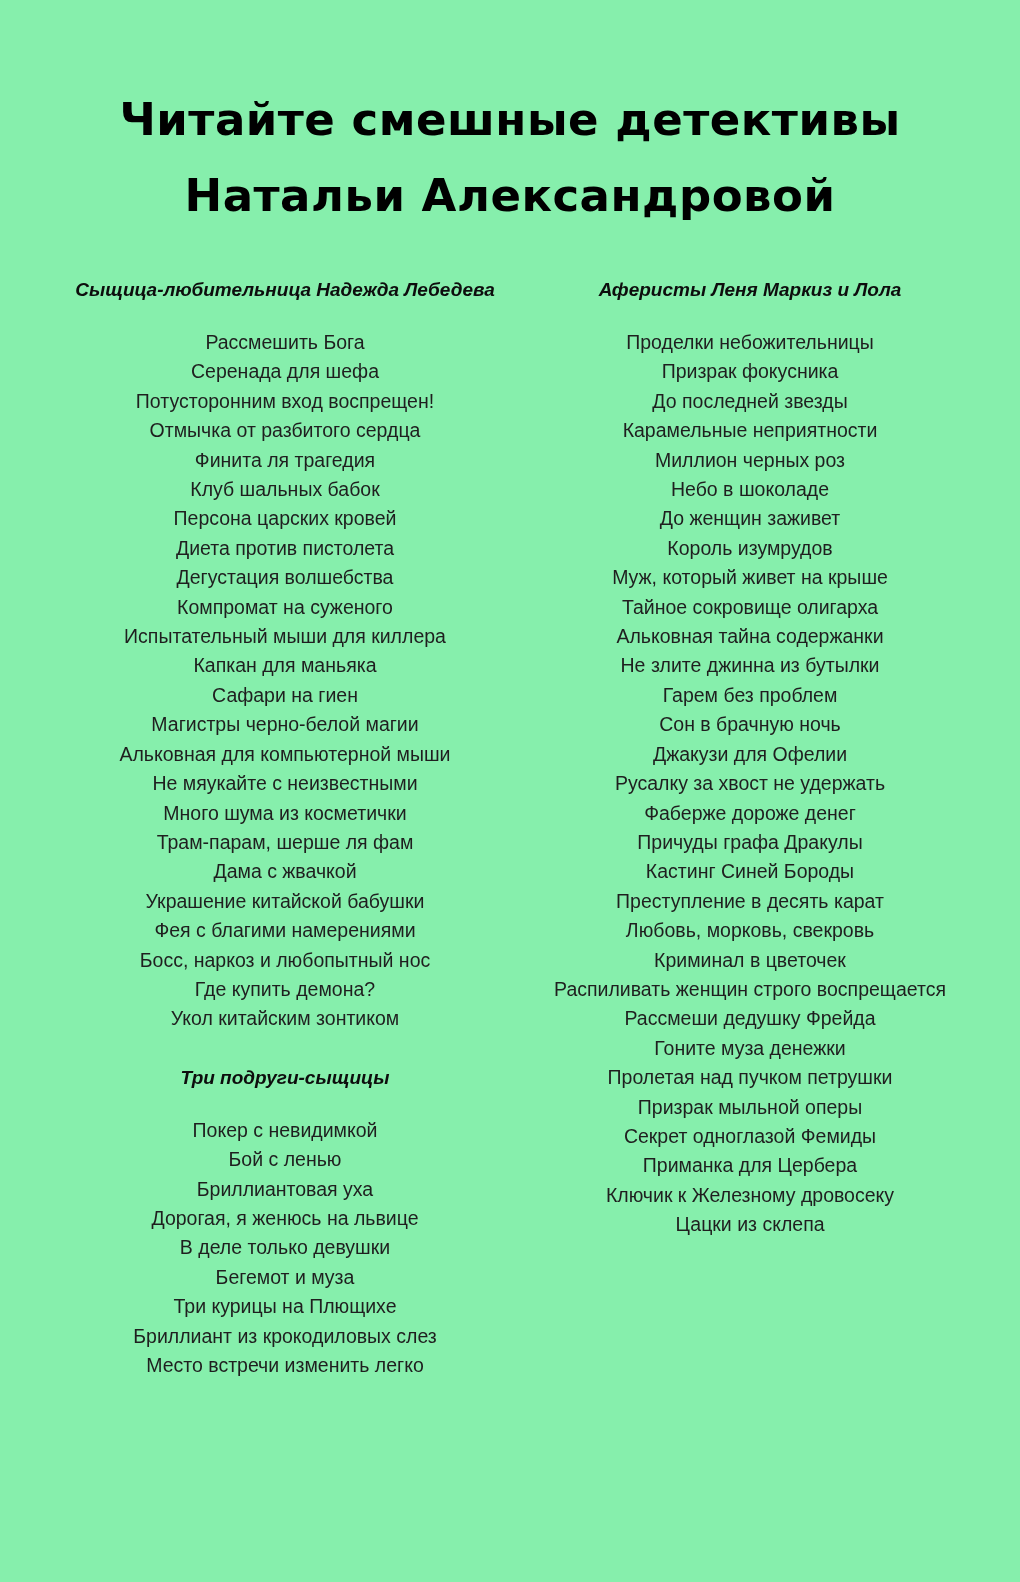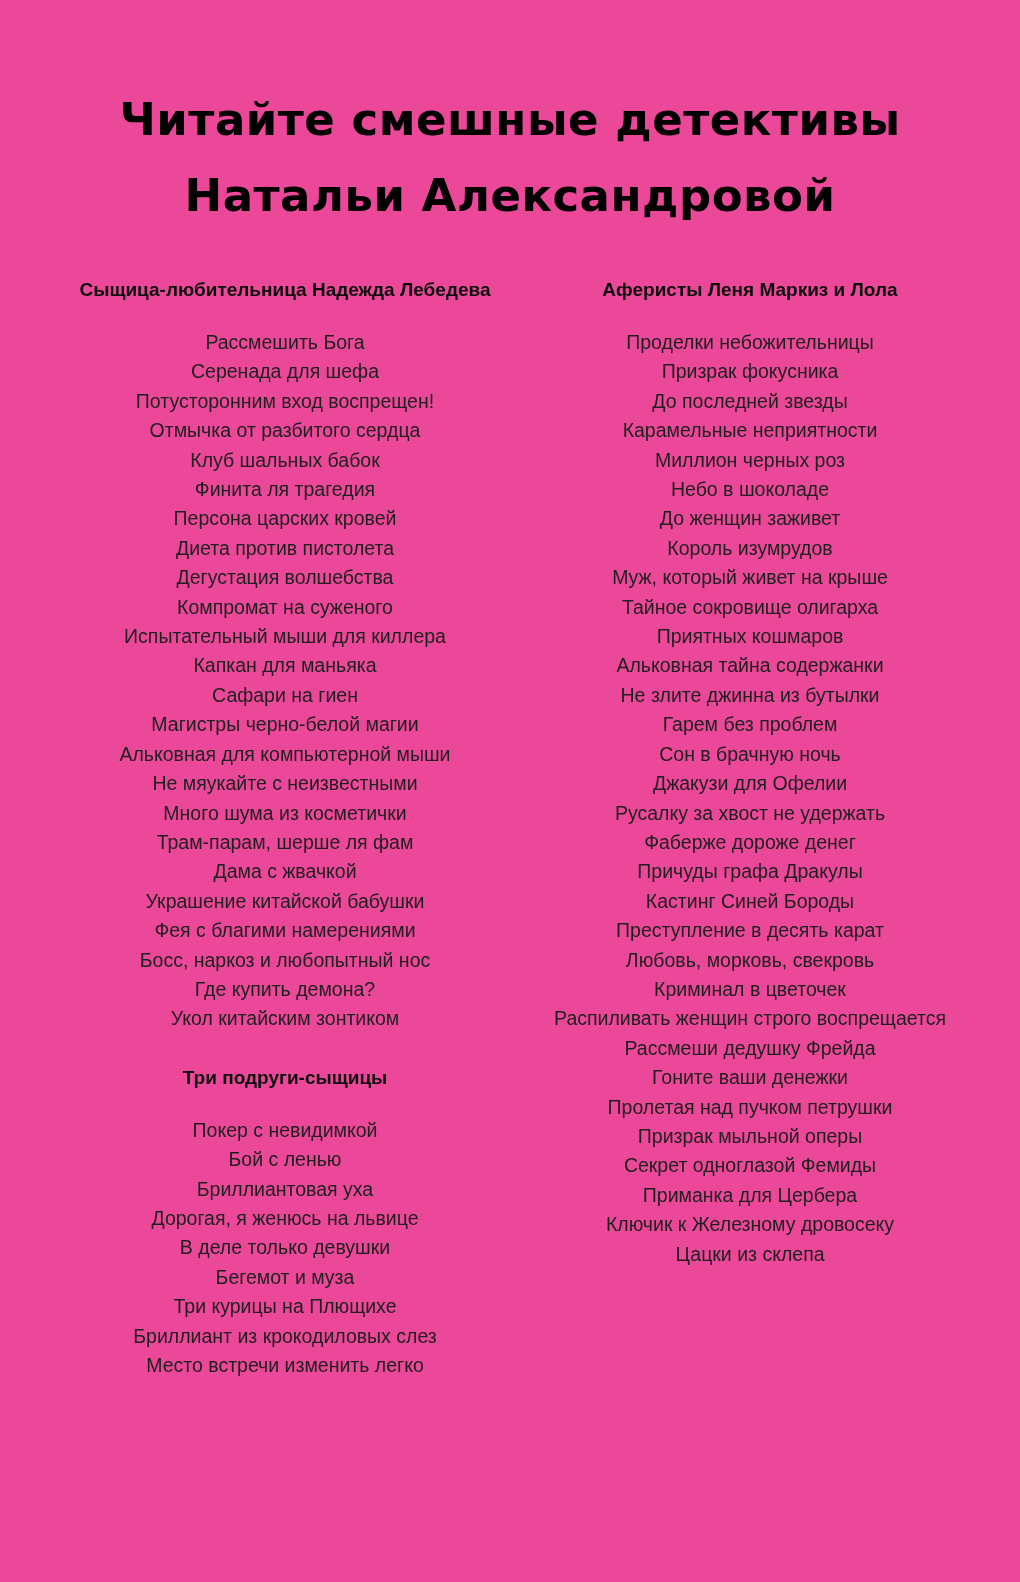--- a/index.html
+++ b/index.html
@@ -4,21 +4,21 @@
 <style>
   * { margin: 0; padding: 0; box-sizing: border-box; }
   html, body {
     width: 1020px;
     background: #ffffff;
     font-family: "Liberation Sans", sans-serif;
   }
   .page {
     width: 1020px;
     height: 1582px;
-    background: #ec4899;
+    background: #86efac;
     overflow: hidden;
   }
   .page-title {
     margin-top: 82px;
     text-align: center;
     font-family: "DejaVu Sans", sans-serif;
     font-weight: 900;
     font-size: 45px;
     line-height: 76px;
     color: #000000;
@@ -34,20 +34,21 @@
     width: 460px;
     text-align: center;
   }
   .section { margin-bottom: 28px; }
   .section-header {
     font-weight: 700;
     font-size: 19px;
     line-height: 24px;
     color: #0d0d0d;
     margin-bottom: 26px;
+    font-style: italic;
   }
   .section + .section { margin-top: 32px; }
   .book-title {
     font-weight: 400;
     font-size: 19.5px;
     line-height: 29.4px;
     color: #1f1f1f;
     white-space: nowrap;
   }
 </style>
@@ -63,22 +64,22 @@
 
   <div class="columns">
     <div class="column">
         <div class="section">
           <div class="section-header">Сыщица-любительница Надежда Лебедева</div>
           <div class="book-list">
             <div class="book-title">Рассмешить Бога</div>
             <div class="book-title">Серенада для шефа</div>
             <div class="book-title">Потусторонним вход воспрещен!</div>
             <div class="book-title">Отмычка от разбитого сердца</div>
+            <div class="book-title">Финита ля трагедия</div>
             <div class="book-title">Клуб шальных бабок</div>
-            <div class="book-title">Финита ля трагедия</div>
             <div class="book-title">Персона царских кровей</div>
             <div class="book-title">Диета против пистолета</div>
             <div class="book-title">Дегустация волшебства</div>
             <div class="book-title">Компромат на суженого</div>
             <div class="book-title">Испытательный мыши для киллера</div>
             <div class="book-title">Капкан для маньяка</div>
             <div class="book-title">Сафари на гиен</div>
             <div class="book-title">Магистры черно-белой магии</div>
             <div class="book-title">Альковная для компьютерной мыши</div>
             <div class="book-title">Не мяукайте с неизвестными</div>
@@ -114,36 +115,35 @@
             <div class="book-title">Проделки небожительницы</div>
             <div class="book-title">Призрак фокусника</div>
             <div class="book-title">До последней звезды</div>
             <div class="book-title">Карамельные неприятности</div>
             <div class="book-title">Миллион черных роз</div>
             <div class="book-title">Небо в шоколаде</div>
             <div class="book-title">До женщин заживет</div>
             <div class="book-title">Король изумрудов</div>
             <div class="book-title">Муж, который живет на крыше</div>
             <div class="book-title">Тайное сокровище олигарха</div>
-            <div class="book-title">Приятных кошмаров</div>
             <div class="book-title">Альковная тайна содержанки</div>
             <div class="book-title">Не злите джинна из бутылки</div>
             <div class="book-title">Гарем без проблем</div>
             <div class="book-title">Сон в брачную ночь</div>
             <div class="book-title">Джакузи для Офелии</div>
             <div class="book-title">Русалку за хвост не удержать</div>
             <div class="book-title">Фаберже дороже денег</div>
             <div class="book-title">Причуды графа Дракулы</div>
             <div class="book-title">Кастинг Синей Бороды</div>
             <div class="book-title">Преступление в десять карат</div>
             <div class="book-title">Любовь, морковь, свекровь</div>
             <div class="book-title">Криминал в цветочек</div>
             <div class="book-title">Распиливать женщин строго воспрещается</div>
             <div class="book-title">Рассмеши дедушку Фрейда</div>
-            <div class="book-title">Гоните ваши денежки</div>
+            <div class="book-title">Гоните муза денежки</div>
             <div class="book-title">Пролетая над пучком петрушки</div>
             <div class="book-title">Призрак мыльной оперы</div>
             <div class="book-title">Секрет одноглазой Фемиды</div>
             <div class="book-title">Приманка для Цербера</div>
             <div class="book-title">Ключик к Железному дровосеку</div>
             <div class="book-title">Цацки из склепа</div>
           </div>
         </div>
       </div>
   </div>

